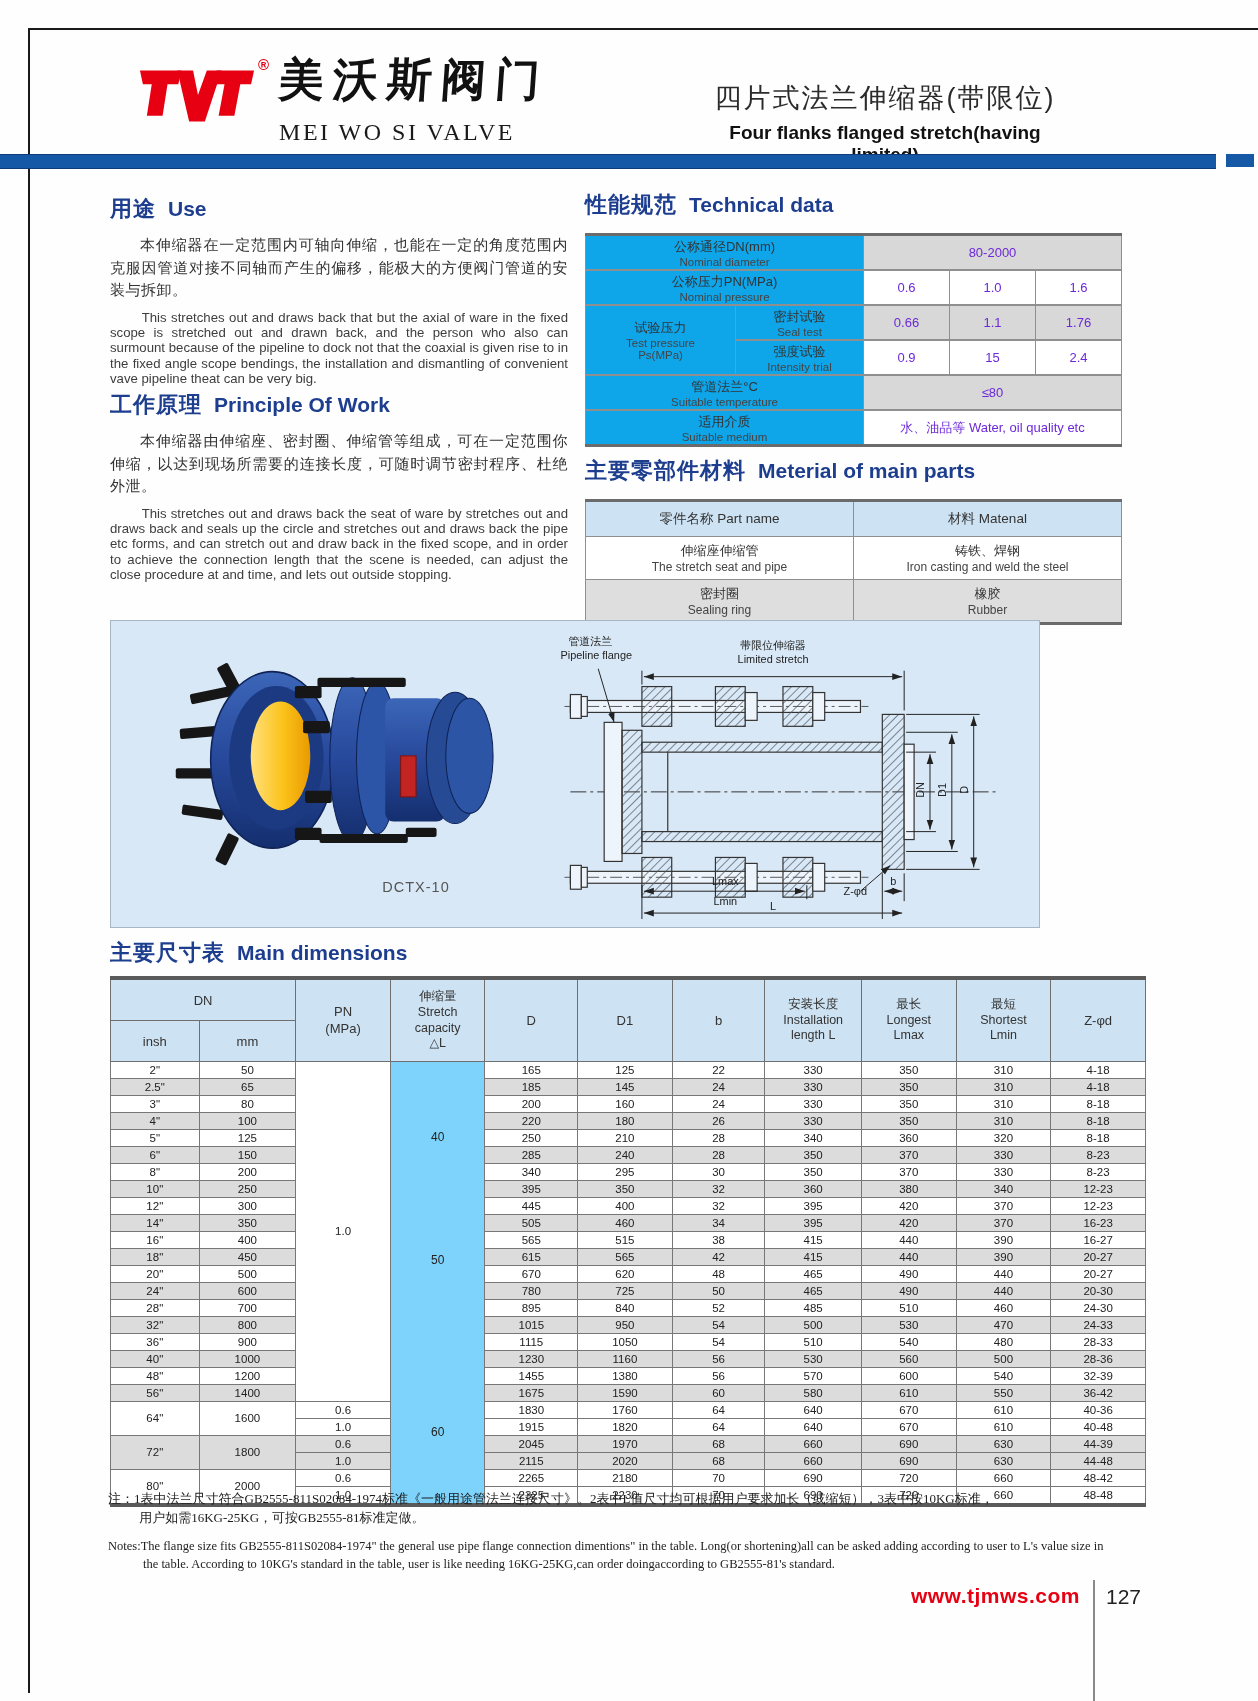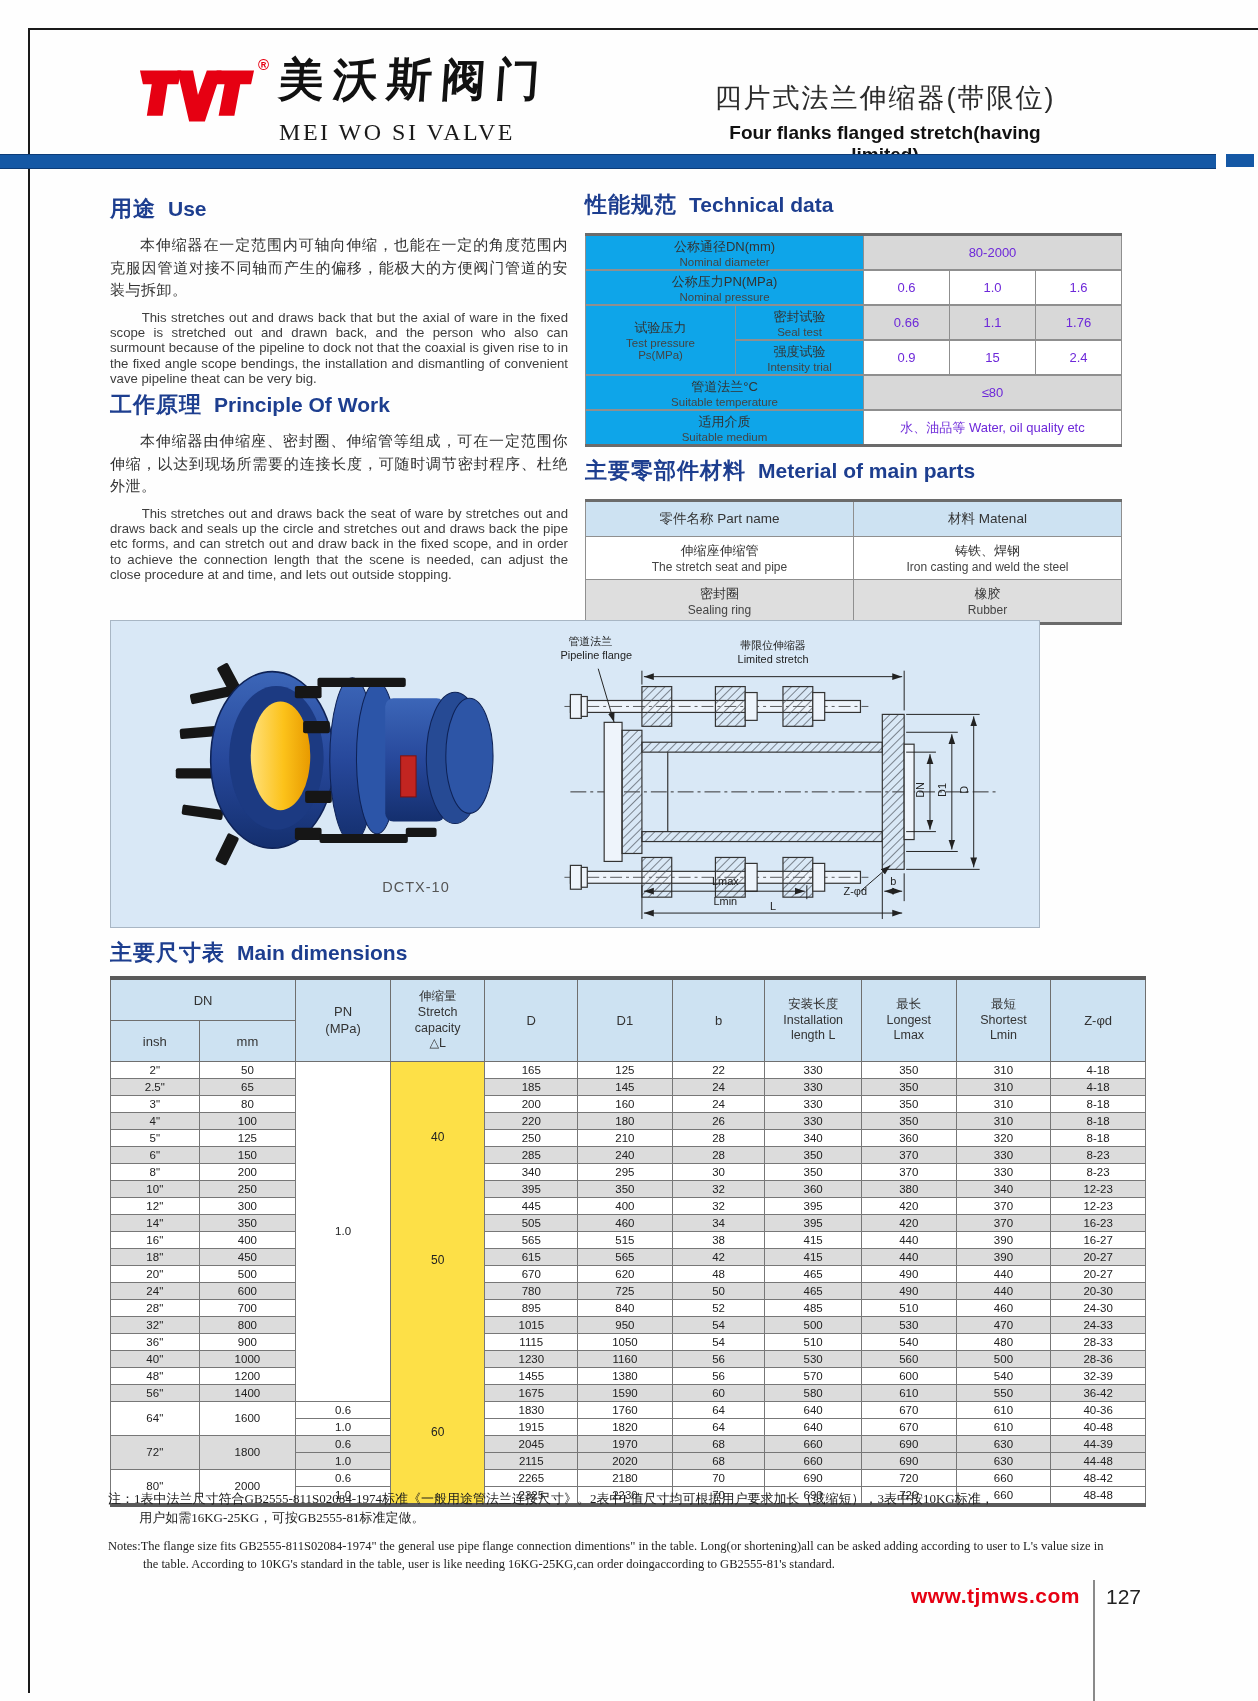--- a/index.html
+++ b/index.html
@@ -64,21 +64,21 @@
   
   .dims-h{position:absolute;left:110px;top:938px;}
   .dt{position:absolute;left:110px;top:976px;width:1036px;table-layout:fixed;border-top:4px solid #5a5a5a;border-bottom:4px solid #5a5a5a;}
   .dt th{border:1px solid #6f6f6f;background:#cde2f2;font-weight:normal;font-size:13px;color:#333;padding:0;vertical-align:middle;text-align:center;}
   .dt thead tr:first-child th{height:40px;}
   .dt thead tr:last-child th{height:40px;}
   .dt th .h2{font-size:12.5px;line-height:1.25;}
   .dt th.pre{white-space:pre-line;line-height:1.3;}
   .dt td{border:1px solid #777;height:16px;line-height:15px;padding:0;text-align:center;font-size:11.5px;color:#222;background:#fff;}
   .dt tr.shade td{background:#dcdcdc;}
-  .dt td.stretch-cell{background:#fde047;position:relative;margin-top:12px;}
+  .dt td.stretch-cell{background:#7dd3fc;position:relative;margin-top:12px;}
   .stretch-wrap{position:absolute;inset:0;}
   .stretch-wrap span{position:absolute;left:0;right:0;text-align:center;transform:translateY(-50%);font-size:12px;color:#222;}
   .sv0{top:17%;}.sv1{top:45%;}.sv2{top:84%;}
 
   
   .notes{position:absolute;left:108px;top:1490px;width:1042px;font-family:"Liberation Serif",serif;}
   .note-zh{font-size:13px;color:#1c1c1c;line-height:1.45;}
   .note-zh .l2{padding-left:2.4em;}
   .note-en{margin-top:9px;font-size:12.5px;color:#222;line-height:1.5;}
   .note-en .l2{padding-left:2.8em;}

